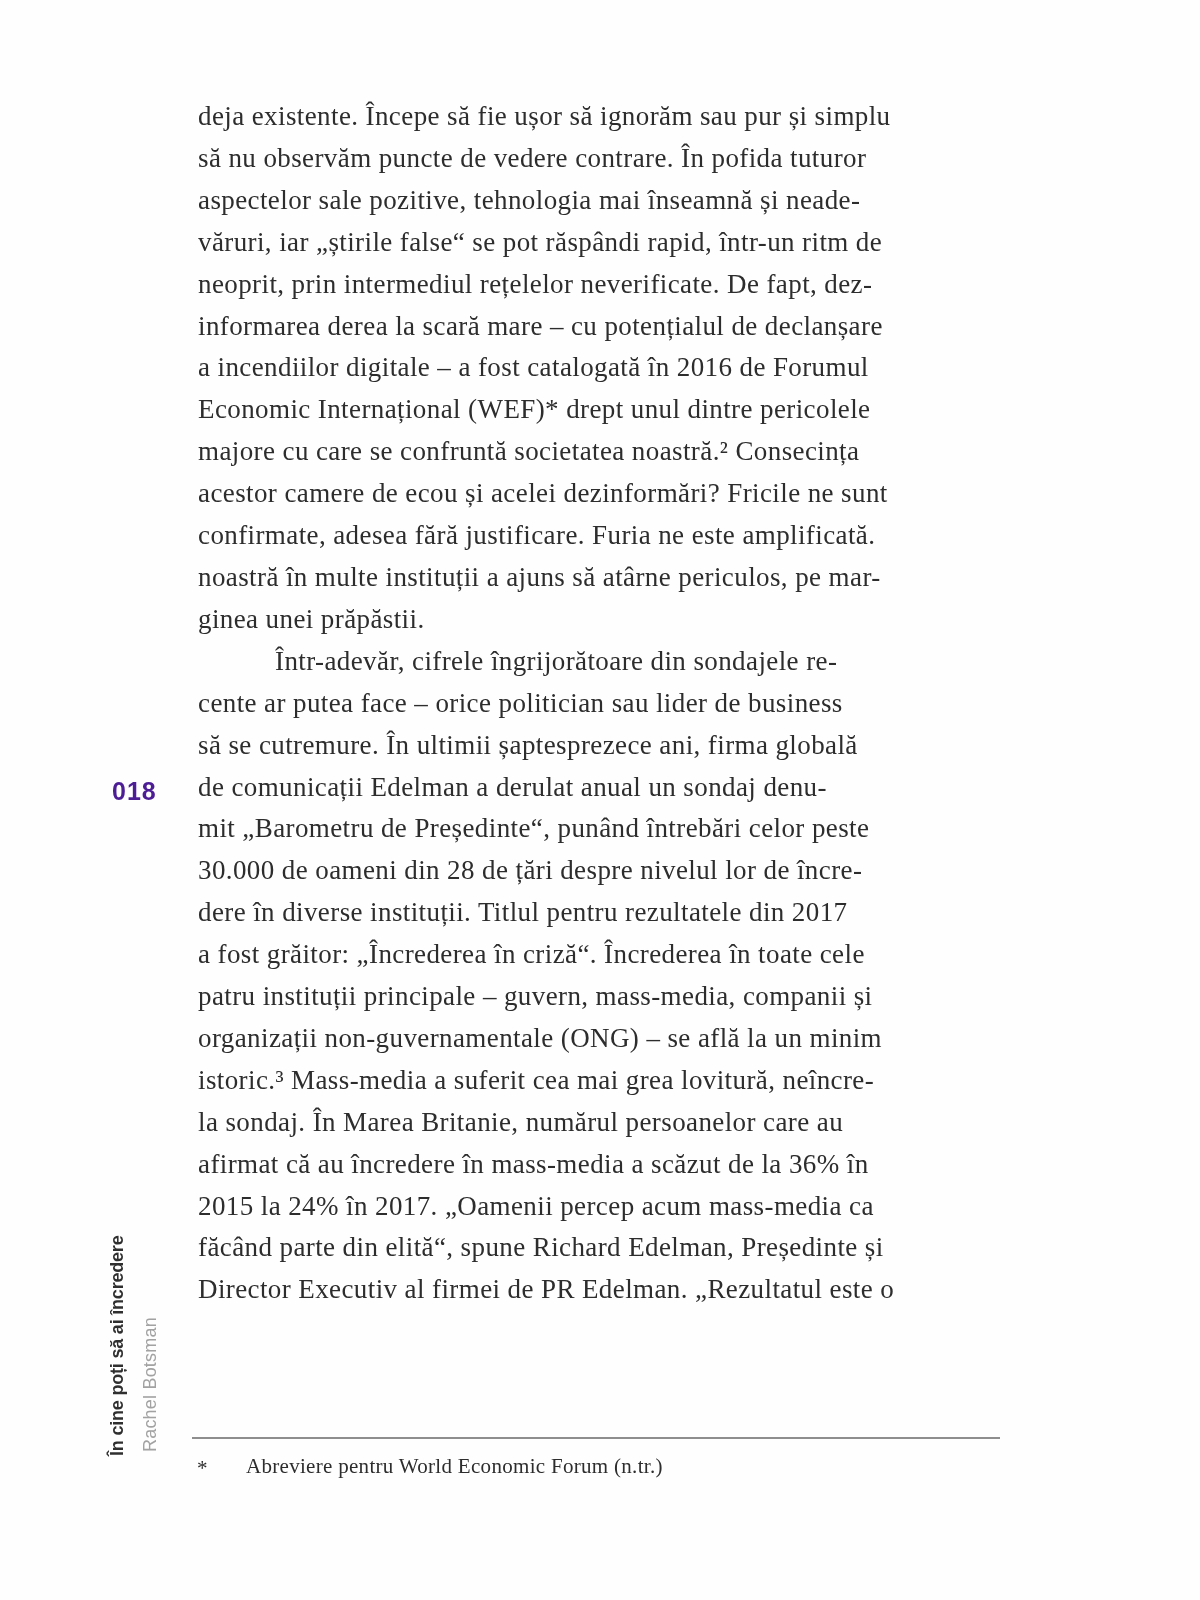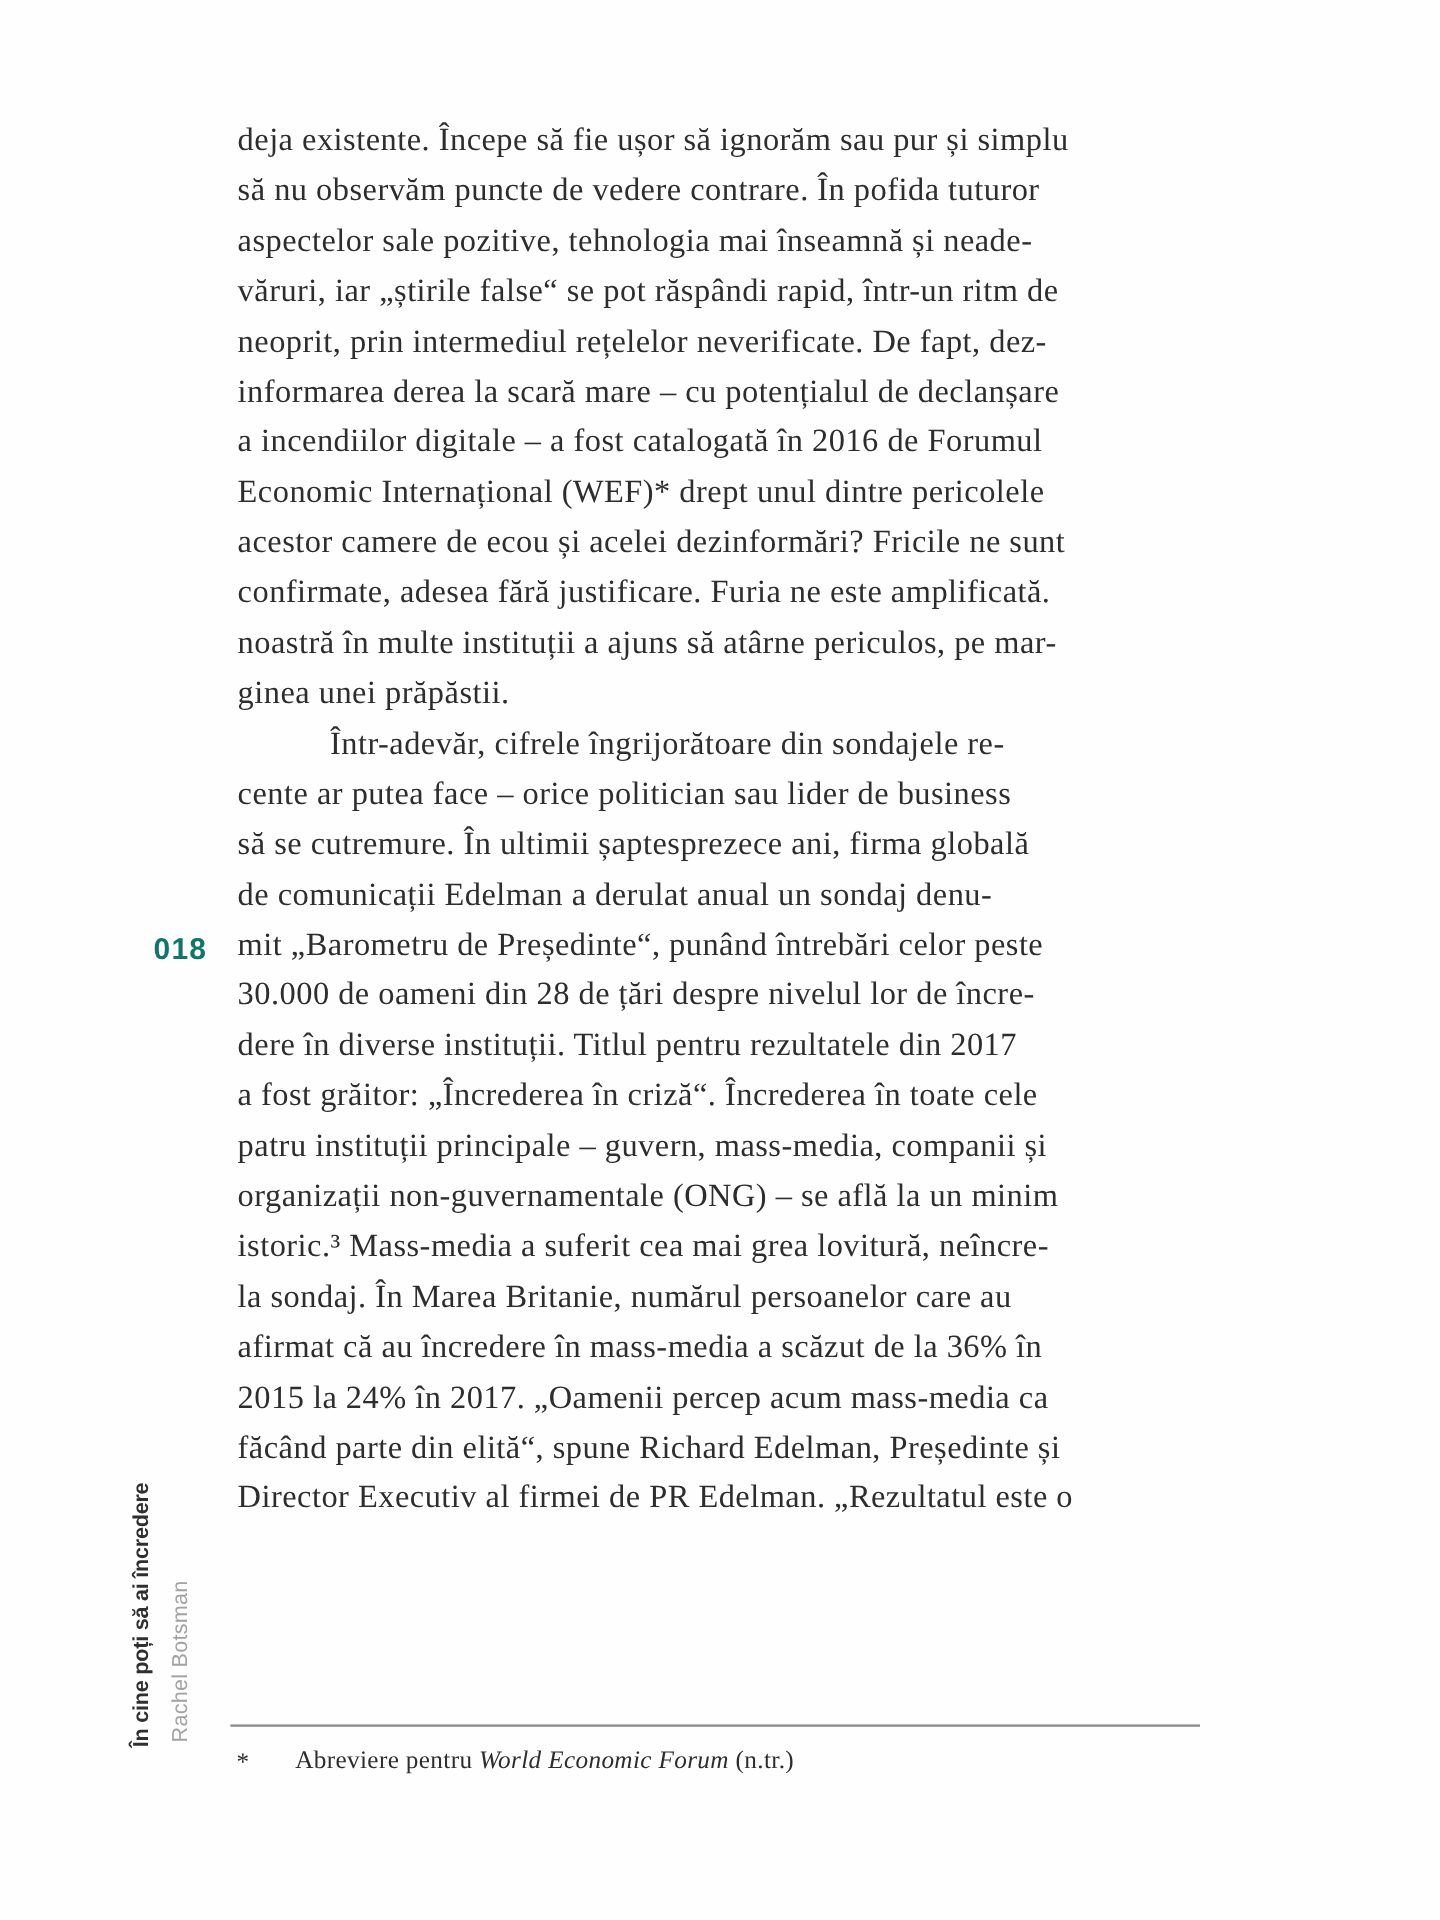--- a/index.html
+++ b/index.html
@@ -22,25 +22,25 @@
   .body-text .line {
     font: 27px/41.9px "Liberation Serif", serif;
     letter-spacing: 0.4px;
     white-space: pre;
   }
   .body-text .line.indent { padding-left: 77px; }
 
   
   .page-number {
     position: absolute;
-    left: 128px;
+    left: 112px;
     top: 779px;
     font: bold 25px/25px "Liberation Sans", sans-serif;
     letter-spacing: 1px;
-    color: #0f766e;
+    color: #4c1d95;
   }
 
   
   .spine-title {
     position: absolute;
     left: 106px;
     top: 1456px;
     transform-origin: 0 0;
     transform: rotate(-90deg);
     font: bold 18px/23px "Liberation Sans", sans-serif;
@@ -78,21 +78,21 @@
   }
   .footnote-text {
     position: absolute;
     left: 246px;
     top: 1453px;
     font: 21px/26px "Liberation Serif", serif;
     letter-spacing: 0.3px;
     color: #2d2d2d;
     white-space: pre;
   }
-  .footnote-text .it { font-style: italic; }
+  .footnote-text .it { }
 </style>
 </head>
 <body>
 
 <div class="page" style="background: rgb(254, 254, 254);">
 
   <div class="page-number">018</div>
 
   <div class="spine-title" style="color: rgb(47, 47, 47);">În cine poți să ai încredere</div>
 
@@ -101,20 +101,21 @@
   <div class="body-text" style="color: rgb(45, 45, 45);">
     <div>
         <div class="line">deja existente. Începe să fie ușor să ignorăm sau pur și simplu</div>
         <div class="line">să nu observăm puncte de vedere contrare. În pofida tuturor</div>
         <div class="line">aspectelor sale pozitive, tehnologia mai înseamnă și neade-</div>
         <div class="line">văruri, iar „știrile false“ se pot răspândi rapid, într-un ritm de</div>
         <div class="line">neoprit, prin intermediul rețelelor neverificate. De fapt, dez-</div>
         <div class="line">informarea derea la scară mare – cu potențialul de declanșare</div>
         <div class="line">a incendiilor digitale – a fost catalogată în 2016 de Forumul</div>
         <div class="line">Economic Internațional (WEF)* drept unul dintre pericolele</div>
+        <div class="line">majore cu care se confruntă societatea noastră.² Consecința</div>
         <div class="line">acestor camere de ecou și acelei dezinformări? Fricile ne sunt</div>
         <div class="line">confirmate, adesea fără justificare. Furia ne este amplificată.</div>
         <div class="line">noastră în multe instituții a ajuns să atârne periculos, pe mar-</div>
         <div class="line">ginea unei prăpăstii.</div>
       </div>
     <div>
         <div class="line indent">Într-adevăr, cifrele îngrijorătoare din sondajele re-</div>
         <div class="line">cente ar putea face – orice politician sau lider de business</div>
         <div class="line">să se cutremure. În ultimii șaptesprezece ani, firma globală</div>
         <div class="line">de comunicații Edelman a derulat anual un sondaj denu-</div>

